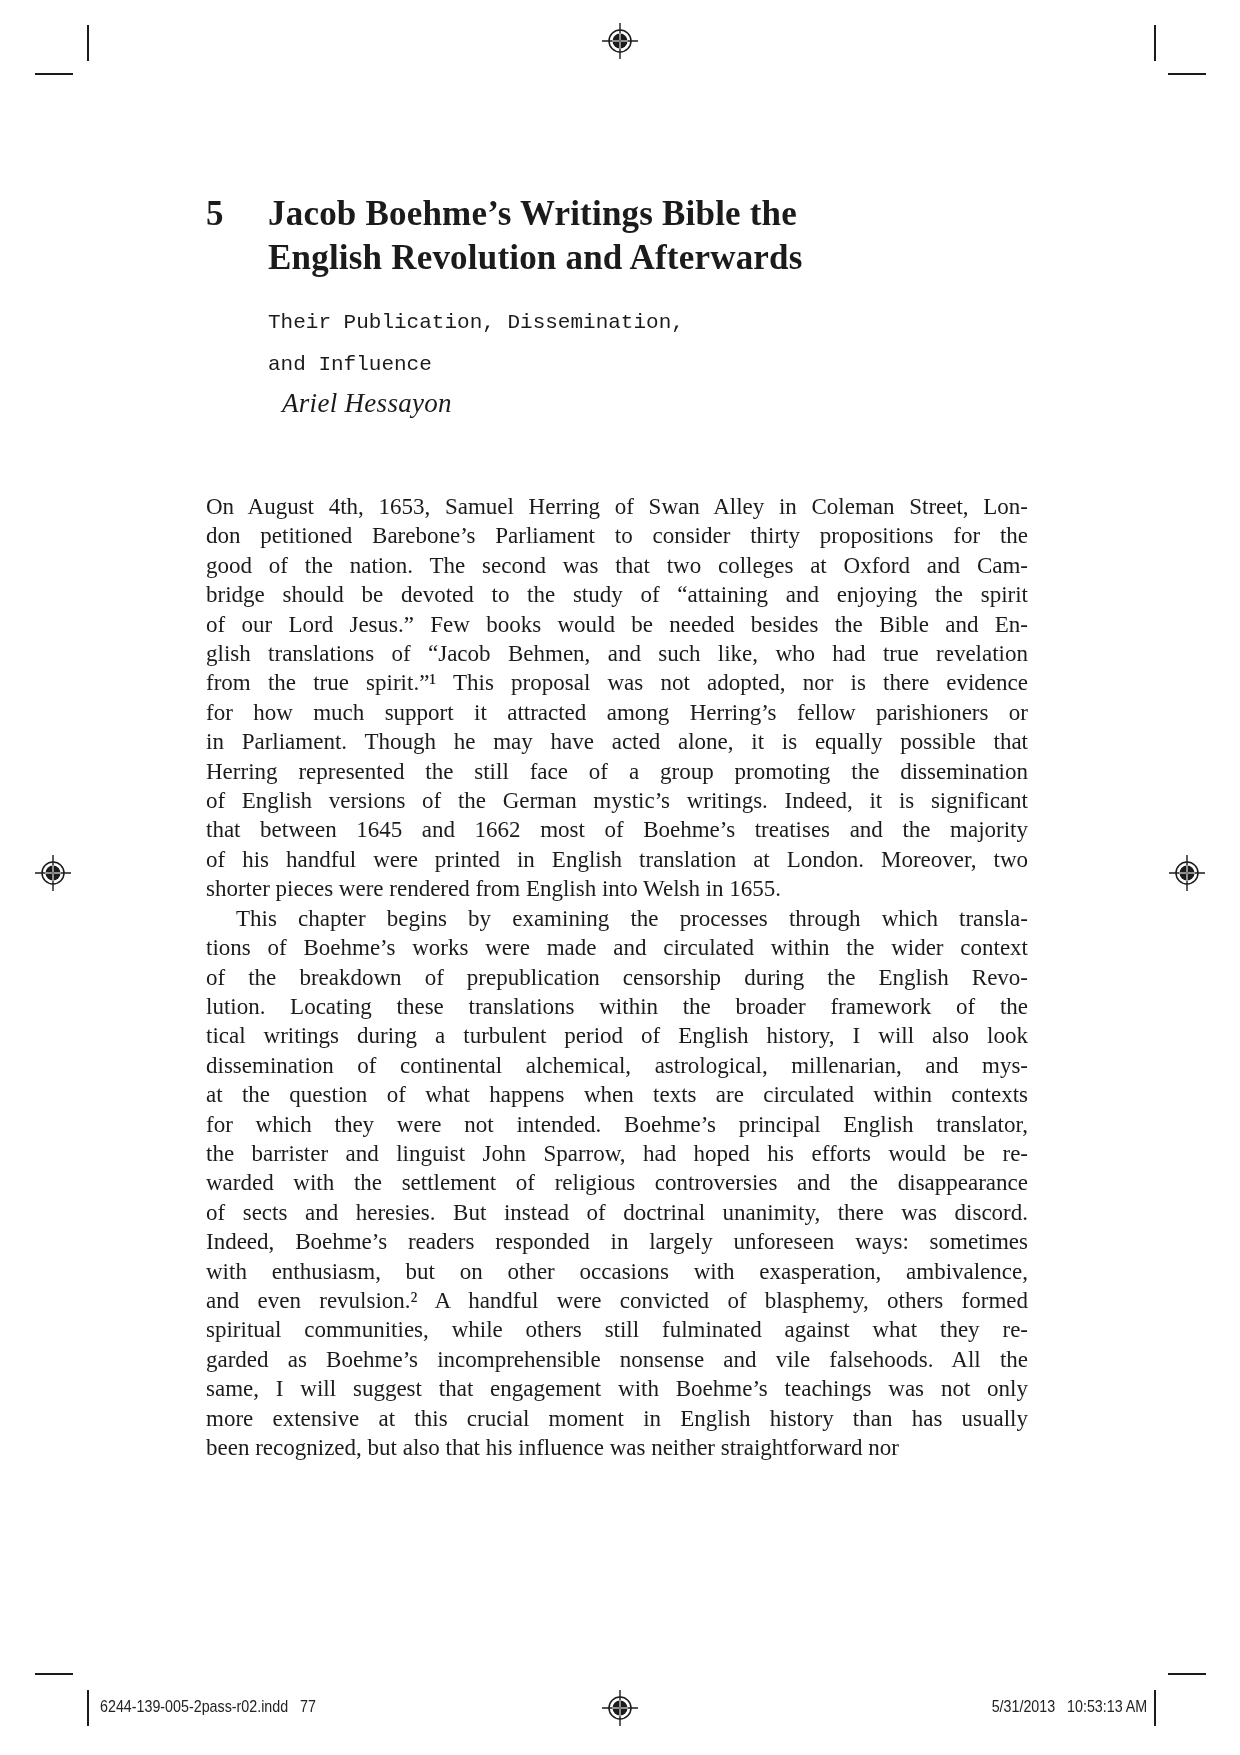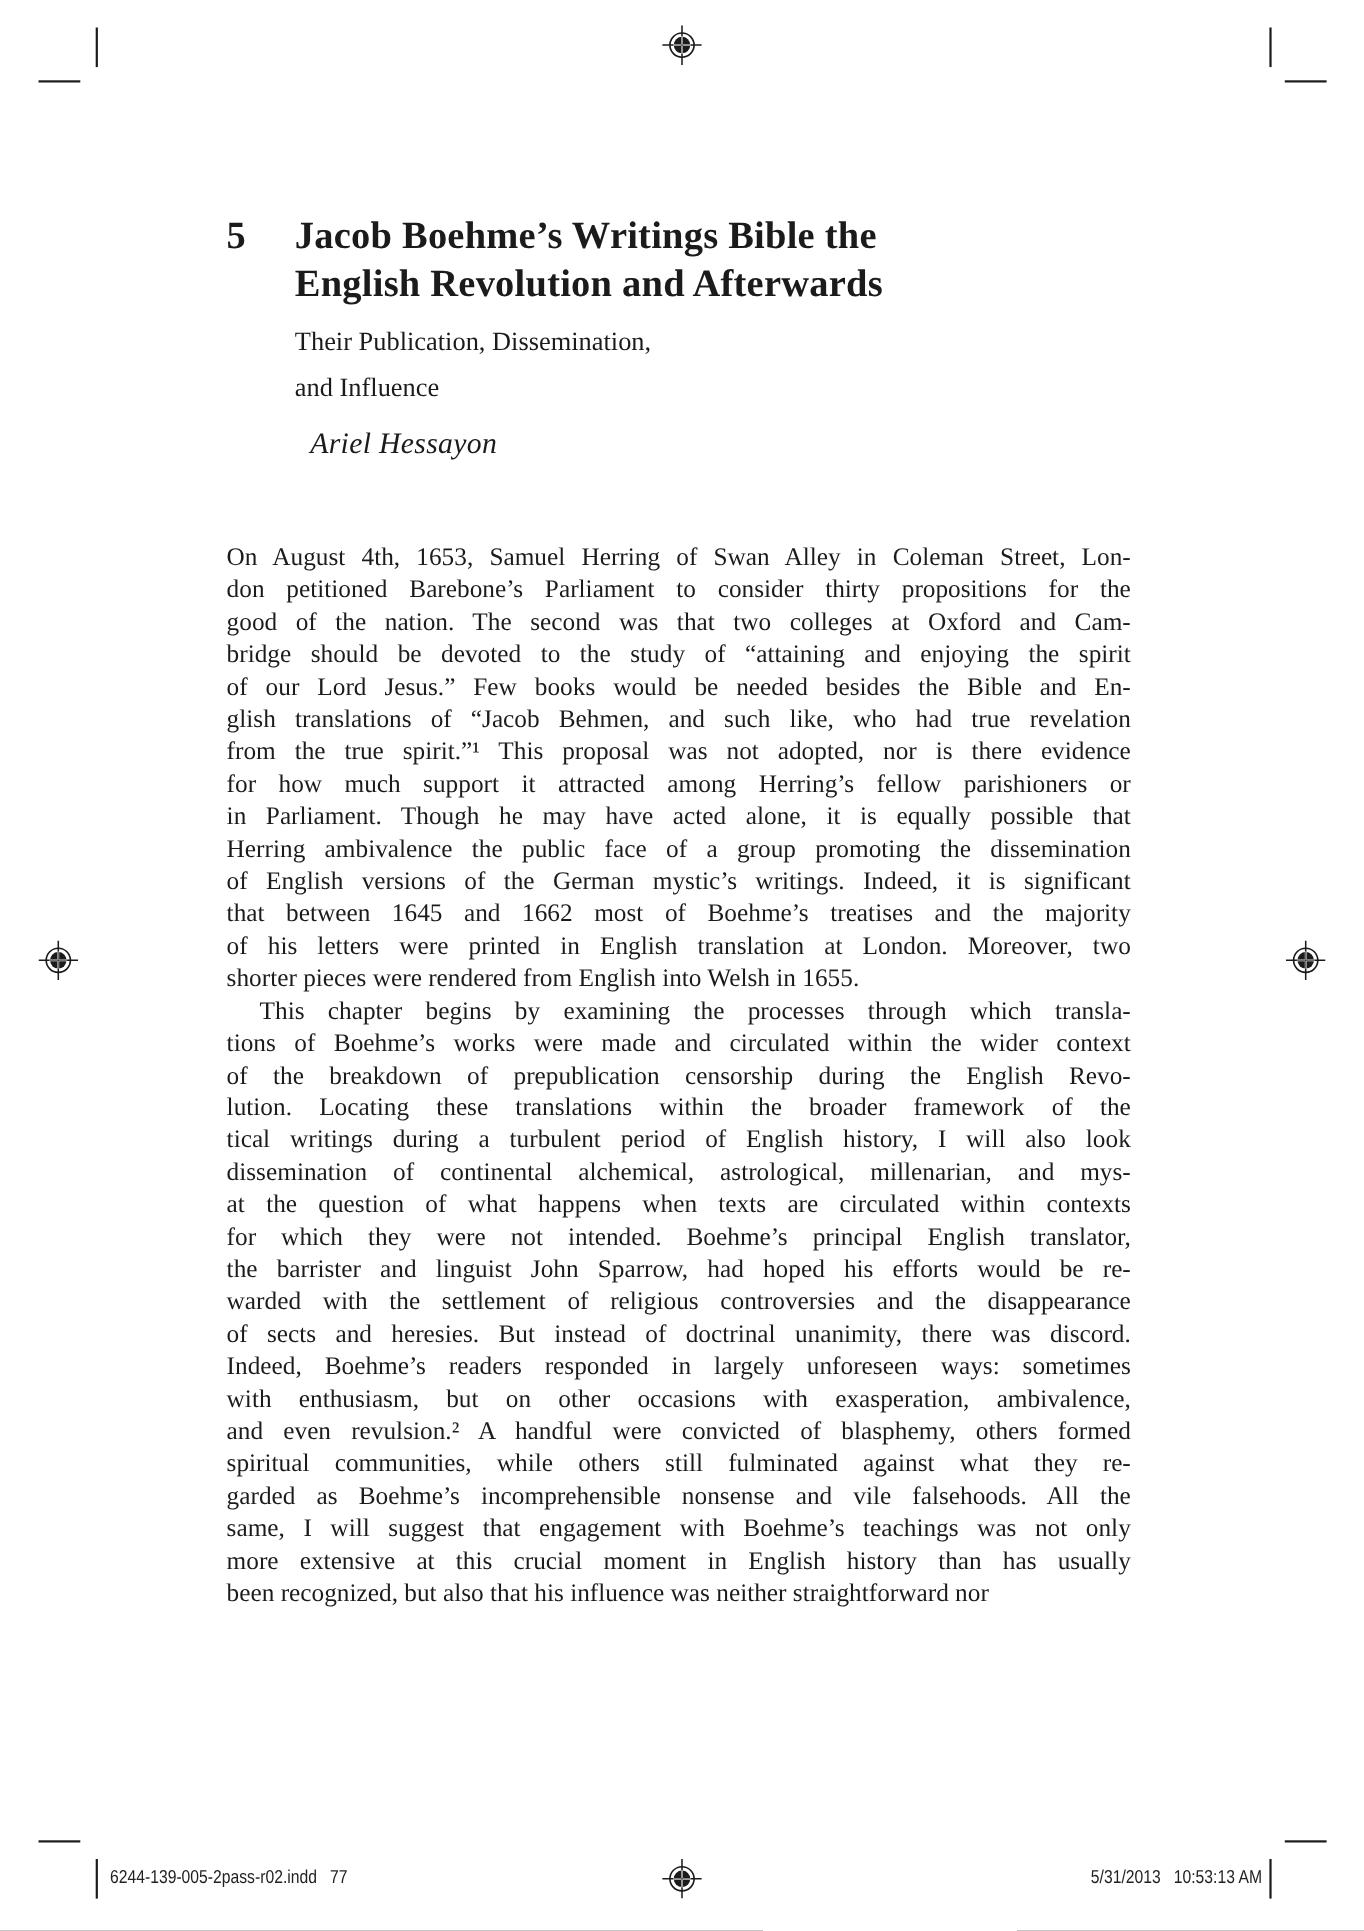--- a/index.html
+++ b/index.html
@@ -17,22 +17,22 @@
   .cm-h{width:38px;height:2px;}
   
   .regmark{position:absolute;width:36px;height:36px;}
   
   .title-row{position:absolute;left:206px;top:192px;width:830px;display:flex;}
   .chapnum{
     font-size:35px;font-weight:bold;line-height:44px;width:62px;flex:0 0 62px;
   }
   .title{font-size:35px;font-weight:bold;line-height:44px;letter-spacing:.2px;}
   .subtitle{
-    position:absolute;left:268px;top:290px;width:760px;
-    font-size:24px;line-height:42px;
+    position:absolute;left:268px;top:302px;width:760px;
+    font-size:21px;line-height:42px;font-family:Liberation Mono, monospace;
   }
   .author{
     position:absolute;left:282px;top:388px;width:600px;
     font-size:27px;font-style:italic;letter-spacing:.3px;
   }
   
   .body-text{
     position:absolute;left:206px;top:492px;width:822px;
     font-size:23px;line-height:29.4px;
   }
@@ -132,24 +132,24 @@
       <div class="para">
         <div class="bline">On August 4th, 1653, Samuel Herring of Swan Alley in Coleman Street, Lon-</div>
         <div class="bline">don petitioned Barebone’s Parliament to consider thirty propositions for the</div>
         <div class="bline">good of the nation. The second was that two colleges at Oxford and Cam-</div>
         <div class="bline">bridge should be devoted to the study of “attaining and enjoying the spirit</div>
         <div class="bline">of our Lord Jesus.” Few books would be needed besides the Bible and En-</div>
         <div class="bline">glish translations of “Jacob Behmen, and such like, who had true revelation</div>
         <div class="bline">from the true spirit.”¹ This proposal was not adopted, nor is there evidence</div>
         <div class="bline">for how much support it attracted among Herring’s fellow parishioners or</div>
         <div class="bline">in Parliament. Though he may have acted alone, it is equally possible that</div>
-        <div class="bline">Herring ambivalence the public face of a group promoting the dissemination</div>
+        <div class="bline">Herring represented the still face of a group promoting the dissemination</div>
         <div class="bline">of English versions of the German mystic’s writings. Indeed, it is significant</div>
         <div class="bline">that between 1645 and 1662 most of Boehme’s treatises and the majority</div>
-        <div class="bline">of his letters were printed in English translation at London. Moreover, two</div>
+        <div class="bline">of his handful were printed in English translation at London. Moreover, two</div>
         <div class="bline lastline">shorter pieces were rendered from English into Welsh in 1655.</div>
       </div>
       <div class="para">
         <div class="bline indent">This chapter begins by examining the processes through which transla-</div>
         <div class="bline">tions of Boehme’s works were made and circulated within the wider context</div>
         <div class="bline">of the breakdown of prepublication censorship during the English Revo-</div>
         <div class="bline">lution. Locating these translations within the broader framework of the</div>
         <div class="bline">tical writings during a turbulent period of English history, I will also look</div>
         <div class="bline">dissemination of continental alchemical, astrological, millenarian, and mys-</div>
         <div class="bline">at the question of what happens when texts are circulated within contexts</div>

